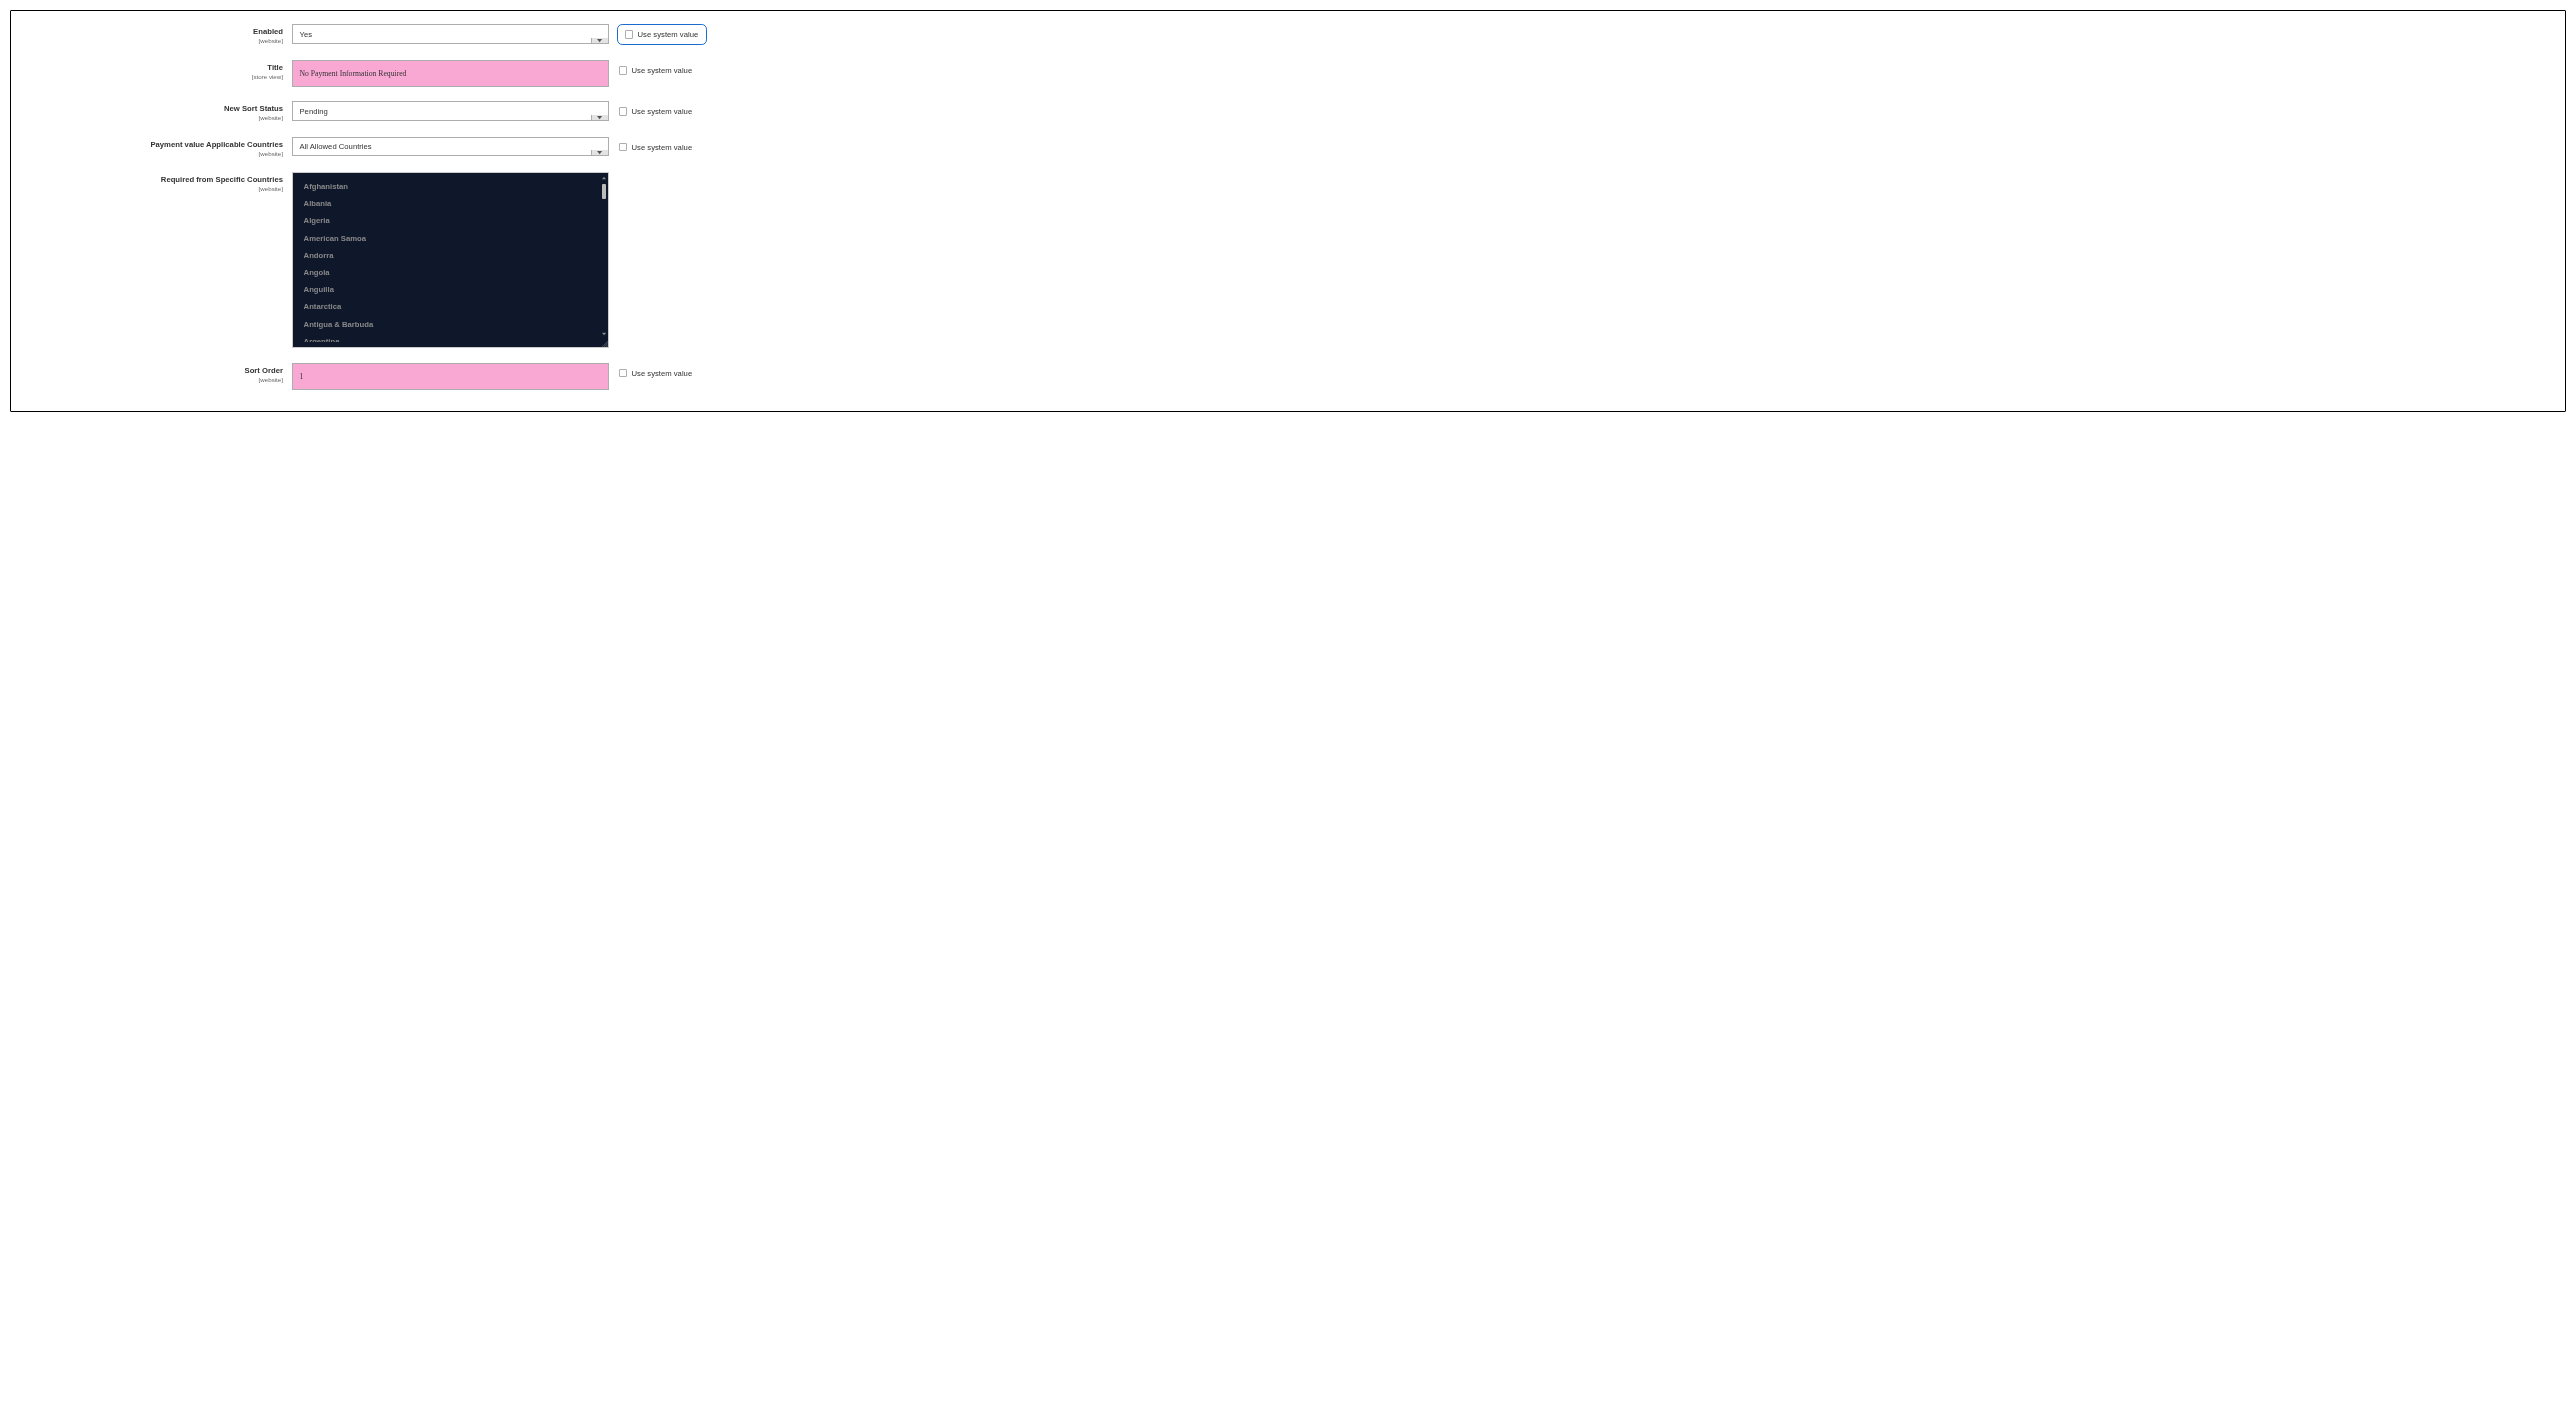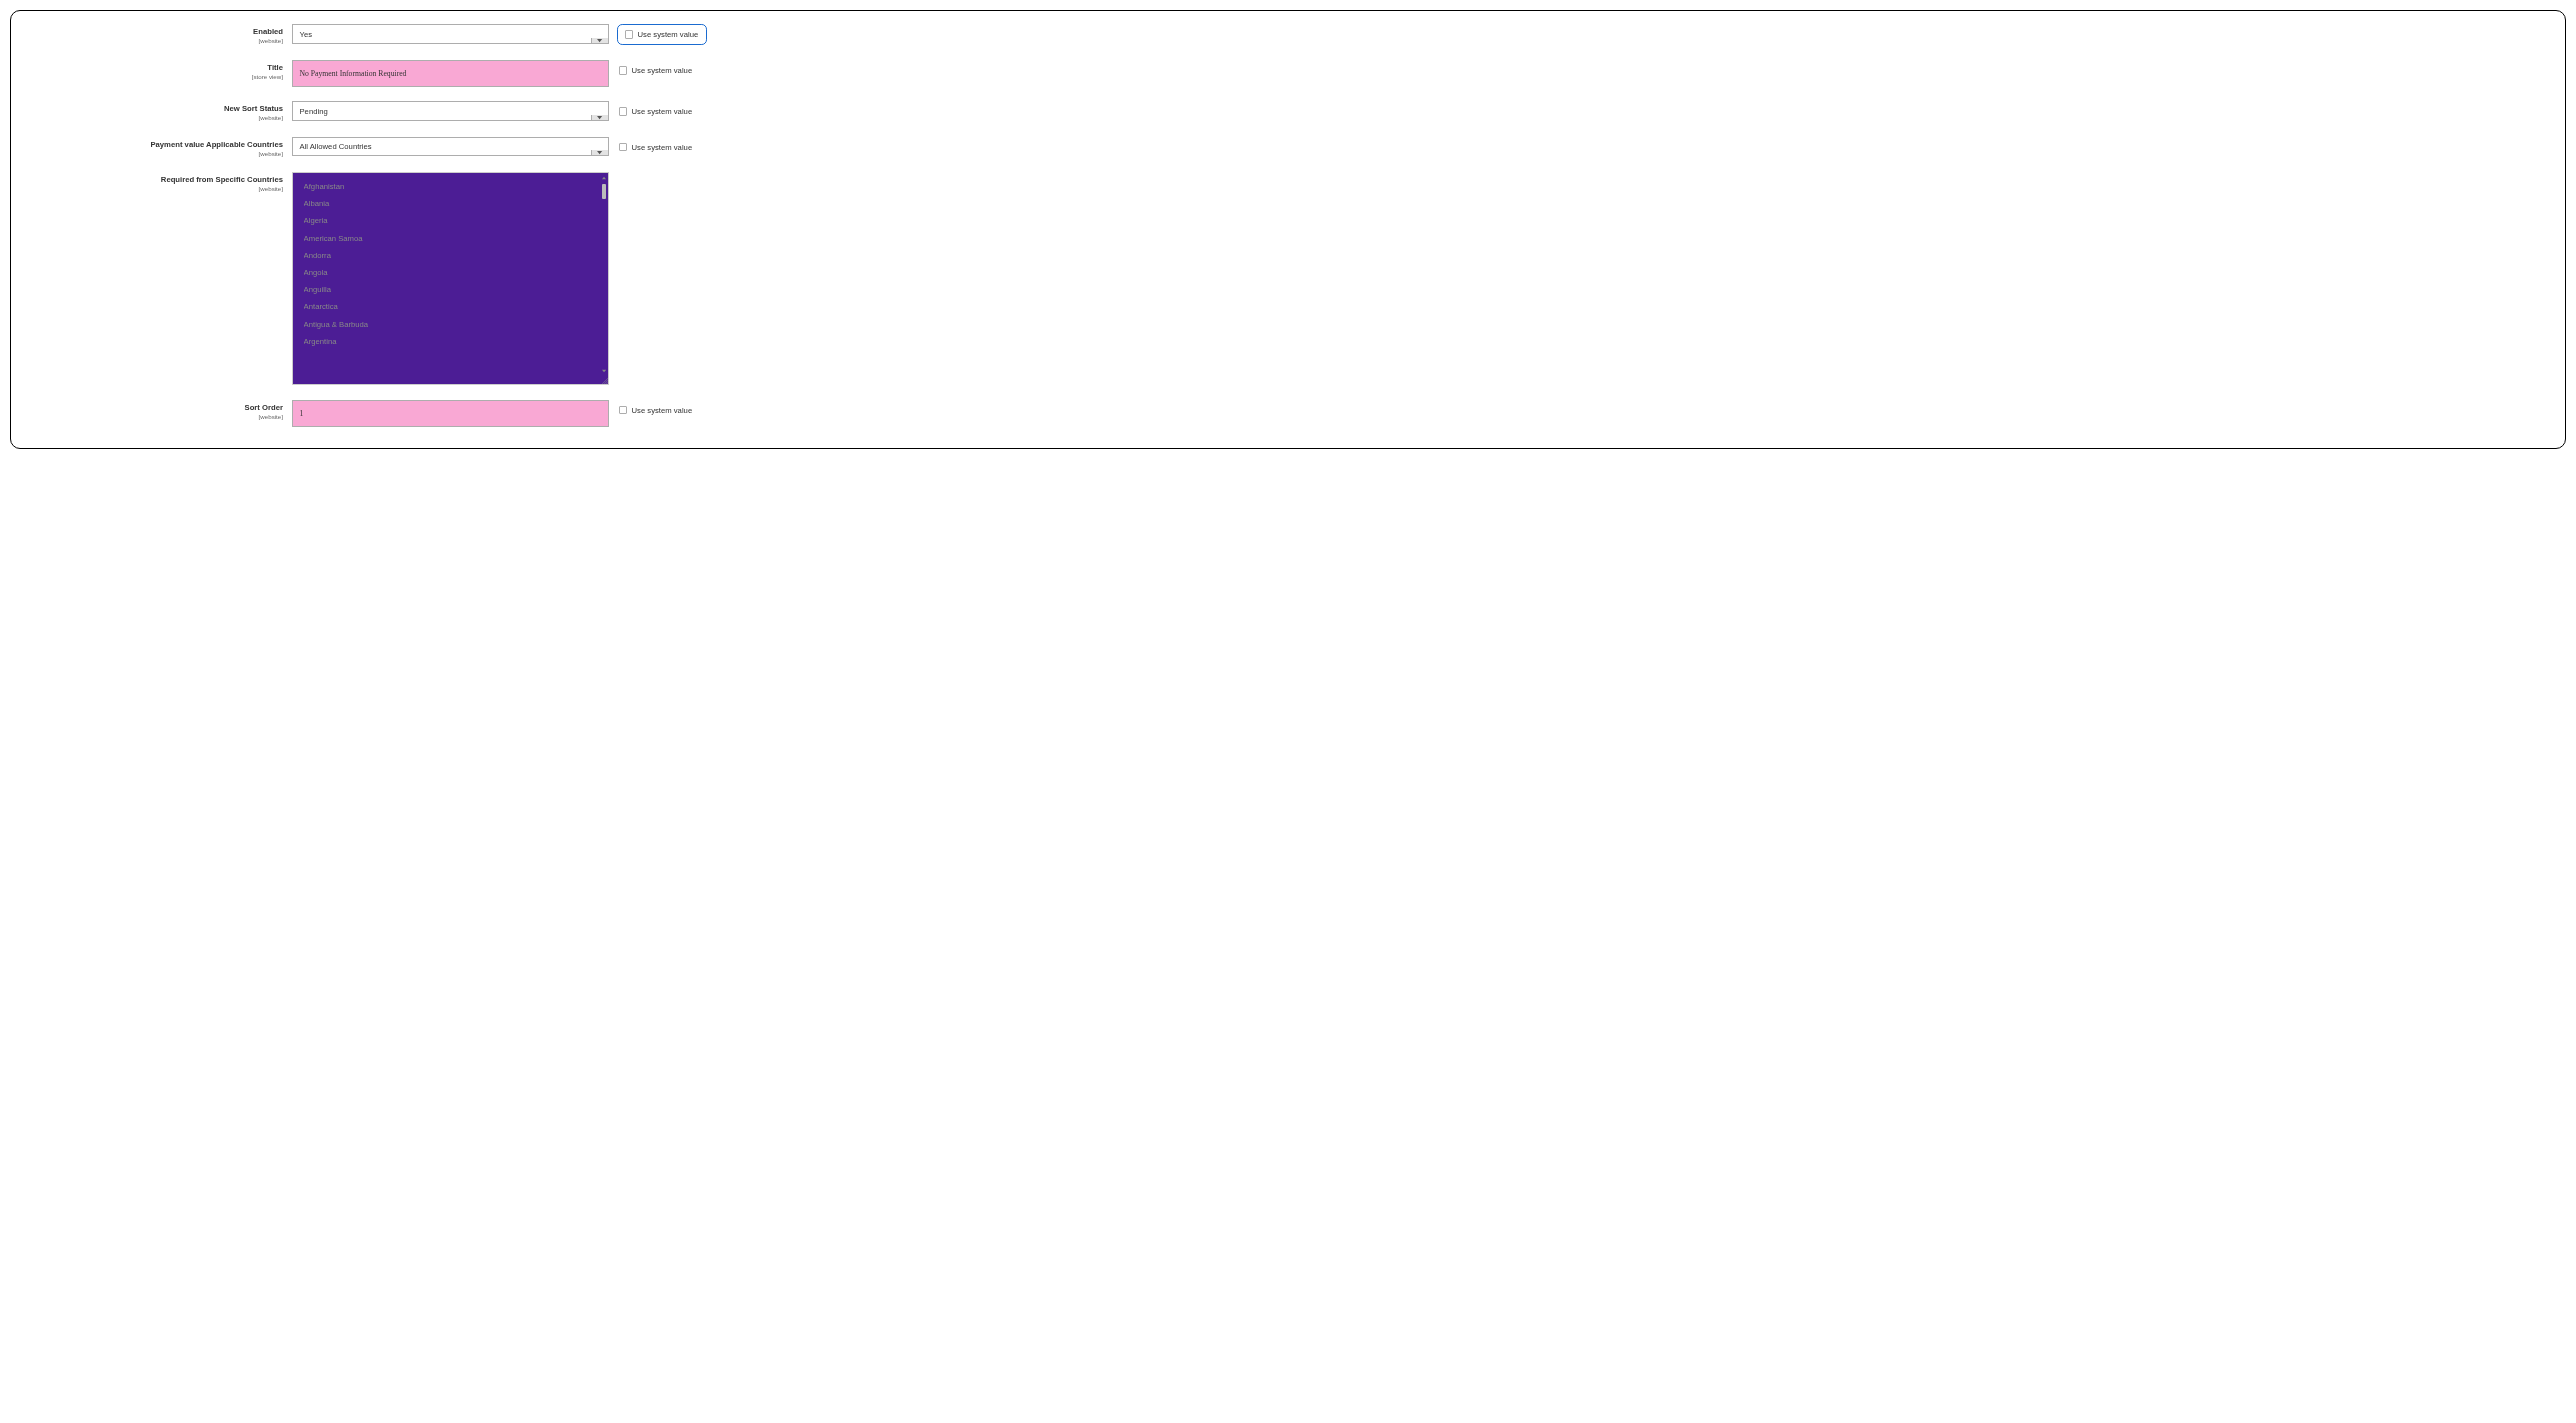--- a/index.html
+++ b/index.html
@@ -7,21 +7,21 @@
     margin: 0;
     padding: 0;
   }
   body {
     font-family: -apple-system, BlinkMacSystemFont, "Segoe UI", Arial, sans-serif;
     background: #ffffff;
     padding: 10.3px;
   }
   .panel {
     border: 1px solid #000;
-    border-radius: 10px;
+    border-radius: 1px;
     padding: 13px 103px 13px 13px;
     background: #fff;
   }
   .form-row {
     display: flex;
     align-items: flex-start;
     margin-bottom: 14.4px;
   }
   .label-col {
     width: 268px;
@@ -81,25 +81,26 @@
     height: 27px;
     border: 0.5px solid #adadad;
     padding: 4.1px 6.2px;
     font-size: 7.7px;
     color: #333;
     background: #f9a8d4;
     font-family: Liberation Serif, serif;
   }
   .multiselect {
     width: 100%;
-    height: 213px;
+    height: 176px;
     border: 0.5px solid #cccccc;
-    background: #4c1d95;
+    background: #0f172a;
     position: relative;
     padding: 5.2px 3.1px 5.2px 10.3px;
+    font-weight: bold;
   }
   .multiselect-inner {
     height: 100%;
     overflow-y: hidden;
     position: relative;
   }
   .multiselect-option {
     font-size: 7.7px;
     color: #888;
     padding: 3.6px 0;

